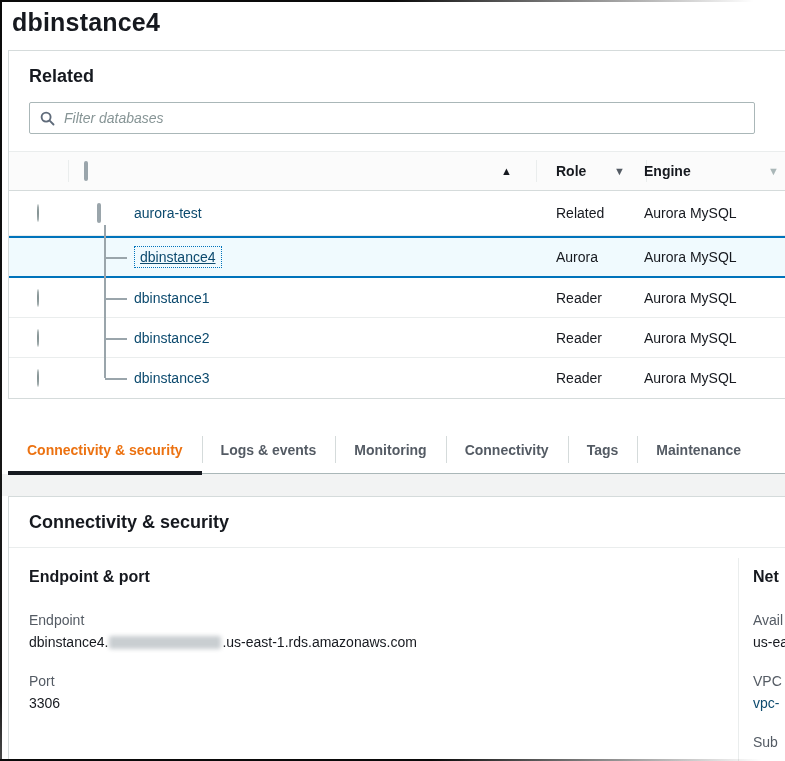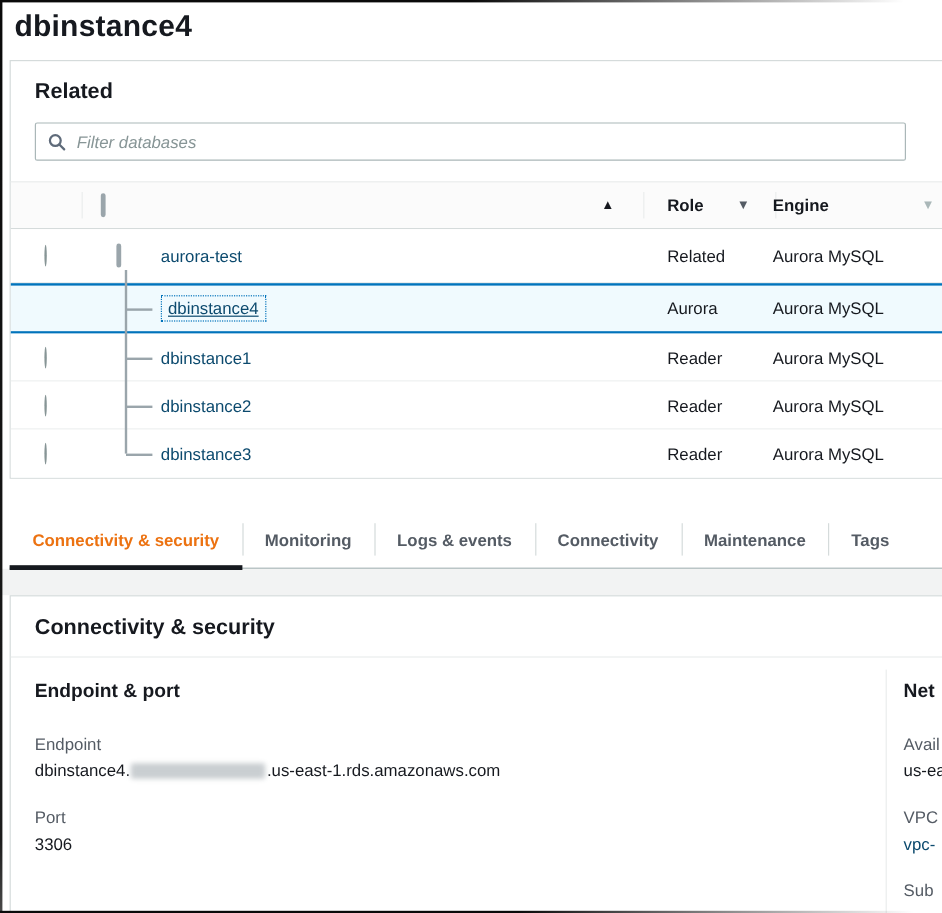--- a/index.html
+++ b/index.html
@@ -168,25 +168,25 @@
         <span class="cell c-radio"><span class="radio"></span></span>
         <span class="cell c-id-r"><a class="link">dbinstance3</a></span>
         <span class="cell c-role">Reader</span>
         <span class="cell c-engine">Aurora MySQL</span>
       </div>
     </div>
   </section>
 
   <nav class="tabs">
     <div class="tab active">Connectivity &amp; security</div>
+    <div class="tab">Logs &amp; events</div>
     <div class="tab">Monitoring</div>
-    <div class="tab">Logs &amp; events</div>
     <div class="tab">Connectivity</div>
+    <div class="tab">Tags</div>
     <div class="tab">Maintenance</div>
-    <div class="tab">Tags</div>
   </nav>
 
   <div class="gray-strip"></div>
 
   <section class="panel">
     <div class="p2-header">Connectivity &amp; security</div>
     <div class="p2-content">
       <div class="left-col">
         <h3 class="col-h3">Endpoint &amp; port</h3>
         <div class="field">

